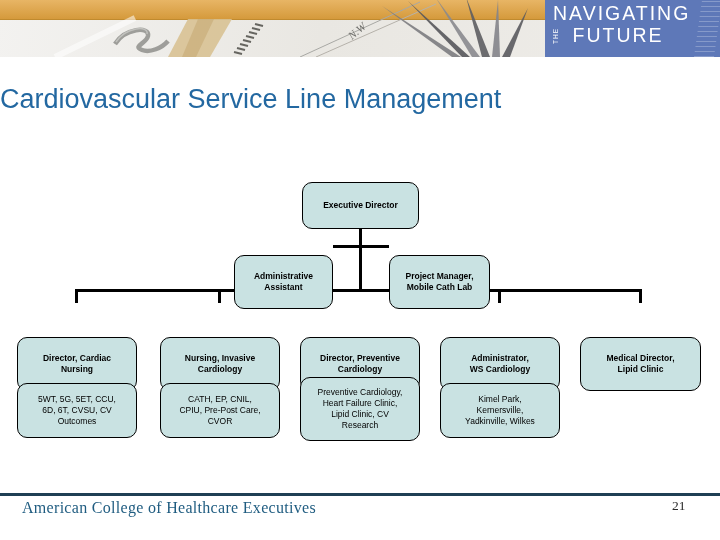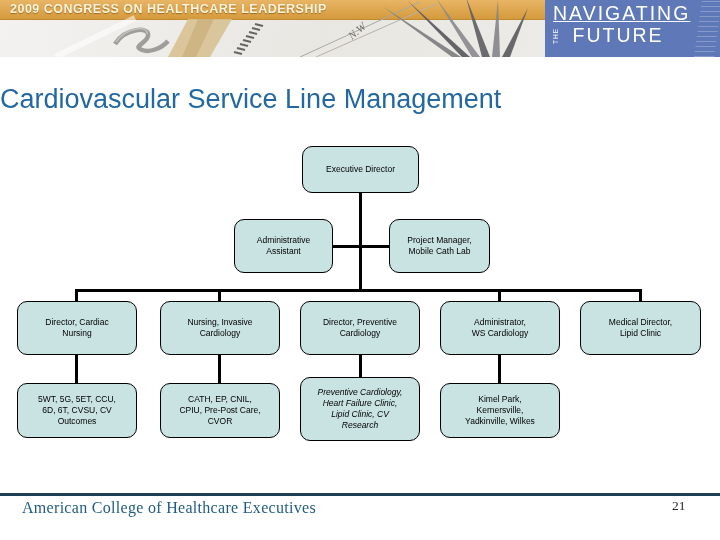--- a/index.html
+++ b/index.html
@@ -15,50 +15,50 @@
   .congress-text { position:absolute; left:10px; top:2px; font-size:12.5px; font-weight:bold;
                    color:#FBF4DC; letter-spacing:0.5px; white-space:nowrap; z-index:4;
                    text-shadow:0 1px 1px rgba(110,65,10,0.55); }
   .banner-deco { position:absolute; left:0; top:0; z-index:2; }
   .blue-box { position:absolute; left:545px; top:0; width:175px; height:57px;
               background:#5E78B8; color:#fff; z-index:3; overflow:hidden; }
   .blue-ruler { position:absolute; right:2px; top:0; bottom:0; width:20px; opacity:.25;
                 transform:skewX(-8deg);
                 background:repeating-linear-gradient(0deg, #ffffff 0 1px, transparent 1px 5px); }
   .nav-inner { position:relative; padding:3px 0 0 8px; }
-  .nav-line1 { font-size:19.5px; letter-spacing:2px; line-height:1.1; white-space:nowrap;text-decoration:underline; }
+  .nav-line1 { font-size:19.5px; letter-spacing:2px; line-height:1.1; white-space:nowrap; }
   .nav-row2 { display:flex; align-items:center; gap:13px; margin-top:1px; }
   .nav-the { writing-mode:vertical-rl; transform:rotate(180deg); font-size:6.5px;
              letter-spacing:1px; line-height:1; }
   .nav-line2 { font-size:19.5px; letter-spacing:2px; line-height:1.1; white-space:nowrap; }
 
   
   .slide-title { position:absolute; left:0; top:84px; width:720px; 
                  font-size:27px; color:#2368A1; }
 
   
   .line { position:absolute; background:#000; z-index:5; }
   .node { position:absolute; box-sizing:border-box; background:#C9E2E2; border:1px solid #000;
           border-radius:10px; display:flex; align-items:center; justify-content:center;
           text-align:center; padding:2px 6px; font-size:8.5px; line-height:1.3; color:#000;
           white-space:pre-line; z-index:6; }
-  .node.bold { font-weight:normal; }
+  .node.bold { font-weight:bold;margin-top:36px; }
 
   
   .n-exec  { left:302px; top:146px; width:117px; height:47px; }
   .n-admin { left:234px; top:219px; width:99px;  height:54px; }
   .n-pm    { left:389px; top:219px; width:101px; height:54px; }
   .n-r3a { left:17px;  top:301px; width:120px; height:54px; }
   .n-r3b { left:160px; top:301px; width:120px; height:54px; }
   .n-r3c { left:300px; top:301px; width:120px; height:54px; }
   .n-r3d { left:440px; top:301px; width:120px; height:54px; }
   .n-r3e { left:580px; top:301px; width:121px; height:54px; }
   .n-r4a { left:17px;  top:383px; width:120px; height:55px; }
   .n-r4b { left:160px; top:383px; width:120px; height:55px; }
-  .n-r4c { left:300px; top:377px; width:120px; height:64px;font-style:italic; }
+  .n-r4c { left:300px; top:377px; width:120px; height:64px; }
   .n-r4d { left:440px; top:383px; width:120px; height:55px; }
 
   
   .l-exec-v  { left:359px; top:193px; width:3px; height:99px; }
   .l-row2-h  { left:333px; top:245px; width:56px; height:3px; }
   .l-row3-h  { left:75px;  top:289px; width:567px; height:3px; }
   .l-s3a { left:75px;  top:289px; width:3px; height:14px; }
   .l-s3b { left:218px; top:289px; width:3px; height:14px; }
   .l-s3d { left:498px; top:289px; width:3px; height:14px; }
   .l-s3e { left:639px; top:289px; width:3px; height:14px; }
@@ -111,21 +111,20 @@
       <g>
         <polygon points="382,6 452,57 461,57" fill="#7c7c80" opacity="0.9"></polygon>
         <polygon points="408,1 462,57 470,57" fill="#57575b" opacity="0.9"></polygon>
         <polygon points="436,-2 472,57 480,57" fill="#8a8a8e" opacity="0.9"></polygon>
         <polygon points="466,-3 482,57 490,57" fill="#5e5e62" opacity="0.9"></polygon>
         <polygon points="498,0 492,57 500,57" fill="#84848a" opacity="0.9"></polygon>
         <polygon points="528,8 502,57 510,57" fill="#5a5a5e" opacity="0.9"></polygon>
       </g>
     </svg>
 
-    <div class="congress-text">2009 CONGRESS ON HEALTHCARE LEADERSHIP</div>
 
     <div class="blue-box">
       <div class="blue-ruler"></div>
       <div class="nav-inner">
         <div class="nav-line1">NAVIGATING</div>
         <div class="nav-row2">
           <span class="nav-the">THE</span>
           <span class="nav-line2">FUTURE</span>
         </div>
       </div>

